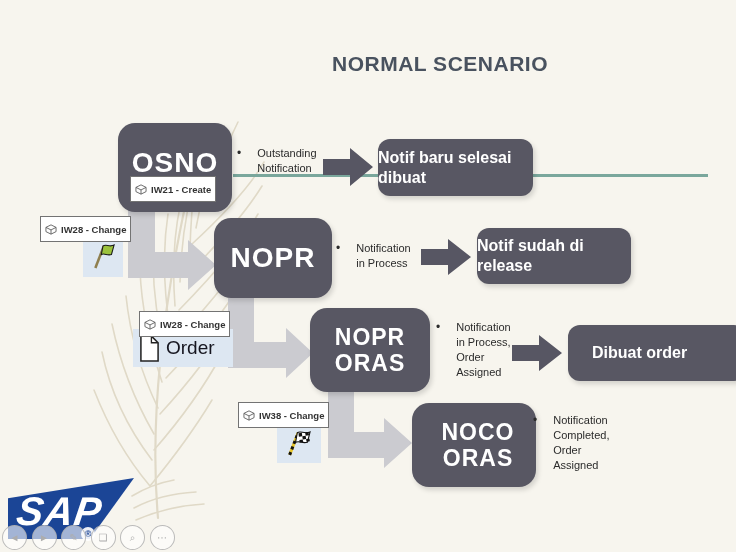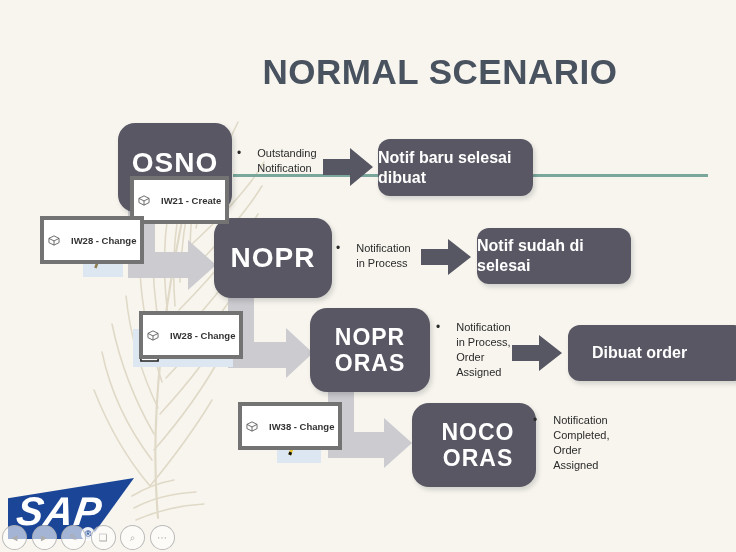--- a/index.html
+++ b/index.html
@@ -8,21 +8,21 @@
     position:relative;width:736px;height:552px;overflow:hidden;
     background:#f7f5ee;
   }
   
   .feather{position:absolute;left:0;top:78px;z-index:0;}
   
   .accent-line{position:absolute;left:233px;top:174px;width:475px;height:3px;background:#7aa79c;z-index:1;}
   
   .title{
     position:absolute;left:240px;top:52px;width:400px;text-align:center;
-    font-size:35px;font-weight:700;color:#49525f;letter-spacing:.5px;z-index:2;
+    font-size:21px;font-weight:700;color:#49525f;letter-spacing:.5px;z-index:2;
   }
   
   .status-box{
     position:absolute;background:#585763;border-radius:17px;color:#fff;
     display:flex;flex-direction:column;align-items:center;justify-content:center;
     text-align:center;z-index:3;box-shadow:2px 3px 5px rgba(0,0,0,.15);
   }
   .status-box .big{font-size:28px;font-weight:700;letter-spacing:1px;line-height:1.05;}
   .status-box .med{font-size:23px;font-weight:700;letter-spacing:1px;line-height:1.15;}
   
@@ -31,22 +31,22 @@
     display:flex;flex-direction:column;align-items:flex-start;justify-content:center;
     text-align:center;z-index:3;box-shadow:2px 3px 5px rgba(0,0,0,.15);
     font-size:16px;font-weight:600;line-height:1.25;
   }
   
   .note{position:absolute;display:flex;gap:4px;z-index:3;color:#2b2b2b;font-size:11px;line-height:15px;}
   .note .bullet{font-size:12px;line-height:15px;}
   .note .lines span{display:block;margin-left:12px;}
   
   .tx-label{
-    position:absolute;display:flex;align-items:center;gap:11px;background:#fff;
-    border:4px solid #737373;padding:12px 4px;height:16px;z-index:4;
+    position:absolute;display:flex;align-items:center;gap:4px;background:#fff;
+    border:1px solid #737373;padding:4px 4px;height:16px;z-index:4;
     font-size:9.5px;font-weight:600;color:#333;white-space:nowrap;
   }
   .cube{display:inline-flex;align-items:center;}
   
   .icon-panel{
     position:absolute;background:#dde7f2;display:flex;align-items:center;justify-content:center;z-index:3;
   }
   .order-panel{justify-content:flex-start;gap:6px;padding-left:6px;
     font-size:19px;color:#15151f;}
   
@@ -176,21 +176,21 @@
   </div>
   <div class="note" style="left:336px;top:241px;">
     <span class="bullet">•</span>
     <span class="lines">
       <span>Notification</span>
       <span>in Process</span>
     </span>
   </div>
   <div class="result-box" style="left:477px;top:228px;width:154px;height:56px;">
     <span>Notif sudah di</span>
-    <span>selesai</span>
+    <span>release</span>
   </div>
 
   <div class="tx-label" style="left:139px;top:311px;">
     <span class="cube">
       <svg width="12" height="11" viewBox="0 0 14 13">
           <path d="M7 1 L13 4 L13 9 L7 12 L1 9 L1 4 Z" fill="#fdfdfd" stroke="#555" stroke-width="1"></path>
           <path d="M1 4 L7 7 L13 4 M7 7 L7 12" fill="none" stroke="#555" stroke-width="1"></path>
         </svg>
     </span>
     <span>IW28 - Change</span>

